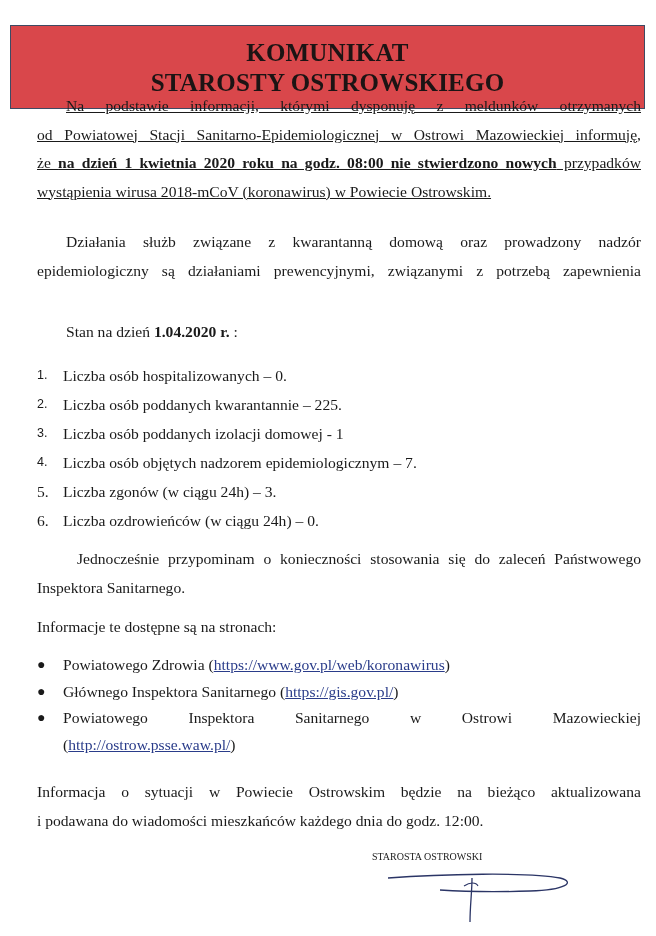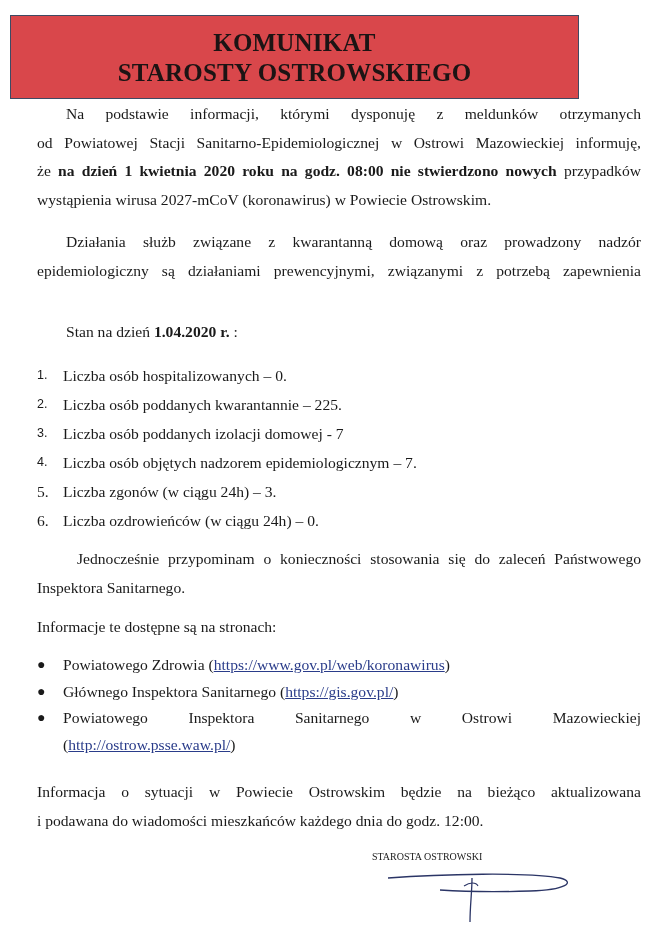--- a/index.html
+++ b/index.html
@@ -4,21 +4,21 @@
 <style>
   html, body { margin: 0; padding: 0; }
   body {
     width: 656px; height: 936px; overflow: hidden;
     background: #ffffff;
     font-family: "Liberation Serif", serif;
     color: #1a1a1a;
     position: relative;
   }
   .banner {
-    position: absolute; left: 10px; top: 15px; width: 569px; height: 84px;
+    position: absolute; left: 10px; top: 25px; width: 635px; height: 84px;
     background: #d9474b;
     border: 1.5px solid #3e4a63;
     box-sizing: border-box;
     text-align: center;
   }
   .banner-line {
     font-weight: bold; font-size: 25px; color: #1c1414;
     line-height: 30px; letter-spacing: 0.2px;
   }
   .banner-line.l1 { margin-top: 12px; }
@@ -44,25 +44,25 @@
   .signature-svg { position: absolute; left: 380px; top: 872px; width: 200px; height: 52px; pointer-events: none; }
 </style>
 </head>
 <body>
 
 <div class="banner">
   <div class="banner-line l1">KOMUNIKAT</div>
   <div class="banner-line">STAROSTY OSTROWSKIEGO</div>
 </div>
 
-<div class="para" style="top:100px;">
+<div class="para" style="top:92px;text-decoration:underline;">
   <span class="line" style="padding-left:29px;">Na podstawie informacji, którymi dysponuję z meldunków otrzymanych</span>
   <span class="line">od Powiatowej Stacji Sanitarno-Epidemiologicznej w Ostrowi Mazowieckiej informuję,</span>
   <span class="line"><span>że </span><b>na dzień 1 kwietnia 2020 roku na godz. 08:00 nie stwierdzono nowych</b><span> przypadków</span></span>
-  <span class="line end">wystąpienia wirusa 2027-mCoV (koronawirus) w Powiecie Ostrowskim.</span>
+  <span class="line end">wystąpienia wirusa 2018-mCoV (koronawirus) w Powiecie Ostrowskim.</span>
 </div>
 
 <div class="para" style="top:228px;">
   <span class="line" style="padding-left:29px;">Działania służb związane z kwarantanną domową oraz prowadzony nadzór</span>
   <span class="line">epidemiologiczny są działaniami prewencyjnymi, związanymi z potrzebą zapewnienia</span>
 </div>
 
 <div class="para" style="top:318px; left:66px;">
   <span>Stan na dzień </span><b>1.04.2020 r.</b><span> :</span>
 </div>
@@ -71,21 +71,21 @@
   <div class="list-item">
       <span class="list-num">1.</span>
       <span>Liczba osób hospitalizowanych – 0.</span>
     </div>
   <div class="list-item">
       <span class="list-num">2.</span>
       <span>Liczba osób poddanych kwarantannie – 225.</span>
     </div>
   <div class="list-item">
       <span class="list-num">3.</span>
-      <span>Liczba osób poddanych izolacji domowej - 7</span>
+      <span>Liczba osób poddanych izolacji domowej - 1</span>
     </div>
   <div class="list-item">
       <span class="list-num">4.</span>
       <span>Liczba osób objętych nadzorem epidemiologicznym – 7.</span>
     </div>
   <div class="list-item">
       <span class="list-num serif">5.</span>
       <span>Liczba zgonów (w ciągu 24h) – 3.</span>
     </div>
   <div class="list-item">

